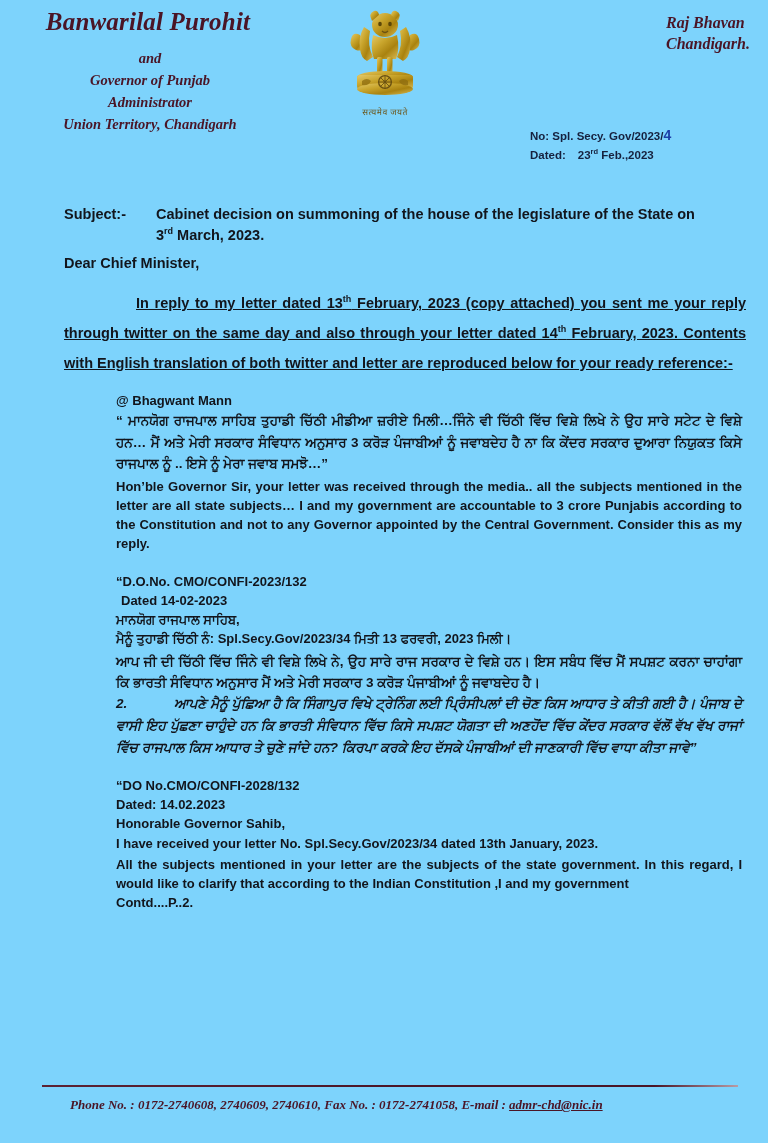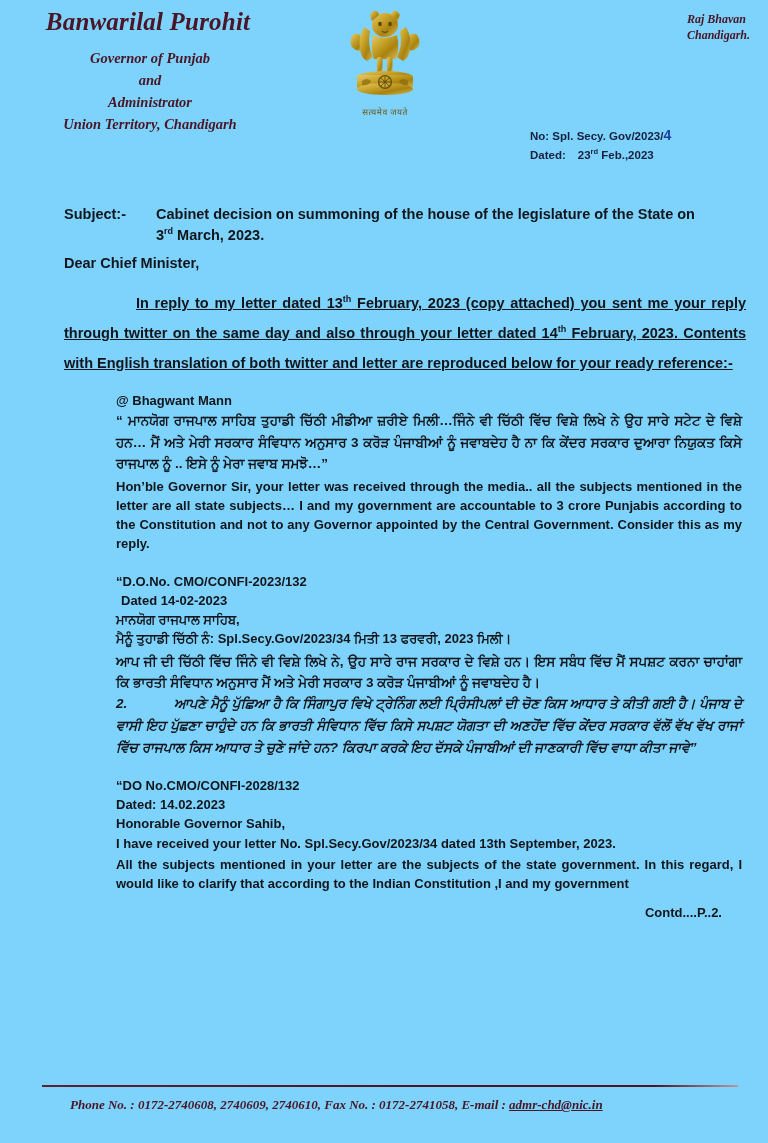--- a/index.html
+++ b/index.html
@@ -67,21 +67,21 @@
 
   .lh-right {
     position: absolute;
     right: 18px;
     top: 12px;
     text-align: left;
     color: #4a1526;
     font-family: "Liberation Serif", serif;
     font-style: italic;
     font-weight: bold;
-    font-size: 12px;
+    font-size: 16px;
     line-height: 1.32;
   }
   .lh-right div { white-space: nowrap; }
 
   .refblock {
     position: absolute;
     left: 530px;
     top: 125px;
     color: #16213e;
     font-size: 11.5px;
@@ -178,22 +178,21 @@
   .num-lbl { display: inline-block; width: 58px; }
 
   .do-block2 {
     margin-top: 17px;
     font-size: 13px;
     font-weight: bold;
     line-height: 1.48;
   }
 
   .contd {
-    margin-top: 12px;
-    text-align: right;
+    margin-top: 2px;
     padding-right: 20px;
     font-size: 13px;
     font-weight: bold;
   }
 
   
   .footer {
     position: absolute;
     left: 0;
     right: 0;
@@ -219,22 +218,22 @@
 </head>
 <body>
 
 <div class="page">
 
   <div class="letterhead">
 
     <div class="lh-left">
       <div class="lh-name">Banwarilal Purohit</div>
       <div class="lh-role">
+        <div>and</div>
         <div>Governor of Punjab</div>
-        <div>and</div>
         <div>Administrator</div>
         <div>Union Territory, Chandigarh</div>
       </div>
     </div>
 
     <div class="emblem">
       <svg width="78" height="100" viewBox="0 0 78 100" aria-hidden="true">
         <defs>
           <linearGradient id="gold" x1="0" y1="0" x2="1" y2="1">
             <stop offset="0%" stop-color="#e3c96a"></stop>
@@ -323,21 +322,21 @@
       </div>
       <div class="gurmukhi gur-tight">ਆਪ ਜੀ ਦੀ ਚਿੱਠੀ ਵਿੱਚ ਜਿੰਨੇ ਵੀ ਵਿਸ਼ੇ ਲਿਖੇ ਨੇ, ਉਹ ਸਾਰੇ ਰਾਜ ਸਰਕਾਰ ਦੇ ਵਿਸ਼ੇ ਹਨ। ਇਸ ਸਬੰਧ ਵਿੱਚ ਮੈਂ ਸਪਸ਼ਟ ਕਰਨਾ ਚਾਹਾਂਗਾ ਕਿ ਭਾਰਤੀ ਸੰਵਿਧਾਨ ਅਨੁਸਾਰ ਮੈਂ ਅਤੇ ਮੇਰੀ ਸਰਕਾਰ 3 ਕਰੋੜ ਪੰਜਾਬੀਆਂ ਨੂੰ ਜਵਾਬਦੇਹ ਹੈ।</div>
       <div class="numpara"><span class="num-lbl">2.</span><span>ਆਪਣੇ ਮੈਨੂੰ ਪੁੱਛਿਆ ਹੈ ਕਿ ਸਿੰਗਾਪੁਰ ਵਿਖੇ ਟ੍ਰੇਨਿੰਗ ਲਈ ਪ੍ਰਿੰਸੀਪਲਾਂ ਦੀ ਚੋਣ ਕਿਸ ਆਧਾਰ ਤੇ ਕੀਤੀ ਗਈ ਹੈ। ਪੰਜਾਬ ਦੇ ਵਾਸੀ ਇਹ ਪੁੱਛਣਾ ਚਾਹੁੰਦੇ ਹਨ ਕਿ ਭਾਰਤੀ ਸੰਵਿਧਾਨ ਵਿੱਚ ਕਿਸੇ ਸਪਸ਼ਟ ਯੋਗਤਾ ਦੀ ਅਣਹੋਂਦ ਵਿੱਚ ਕੇਂਦਰ ਸਰਕਾਰ ਵੱਲੋਂ ਵੱਖ ਵੱਖ ਰਾਜਾਂ ਵਿੱਚ ਰਾਜਪਾਲ ਕਿਸ ਆਧਾਰ ਤੇ ਚੁਣੇ ਜਾਂਦੇ ਹਨ? ਕਿਰਪਾ ਕਰਕੇ ਇਹ ਦੱਸਕੇ ਪੰਜਾਬੀਆਂ ਦੀ ਜਾਣਕਾਰੀ ਵਿੱਚ ਵਾਧਾ ਕੀਤਾ ਜਾਵੇ”</span></div>
     </div>
 
     <div class="quote">
       <div class="do-block2">
         <div>“DO No.CMO/CONFI-2028/132</div>
         <div>Dated: 14.02.2023</div>
         <div>Honorable Governor Sahib,</div>
-        <div>I have received your letter No. Spl.Secy.Gov/2023/34 dated 13th September, 2023.</div>
+        <div>I have received your letter No. Spl.Secy.Gov/2023/34 dated 13th January, 2023.</div>
       </div>
       <div class="eng">All the subjects mentioned in your letter are the subjects of the state government. In this regard, I would like to clarify that according to the Indian Constitution ,I and my government</div>
       <div class="contd">Contd....P..2.</div>
     </div>
 
   </div>
 
   <div class="footer">
     <div class="footer-rule"></div>
     <div class="footer-text"><span>Phone No. : 0172-2740608, 2740609, 2740610, Fax No. : 0172-2741058, E-mail : </span><span class="email">admr-chd@nic.in</span></div>

